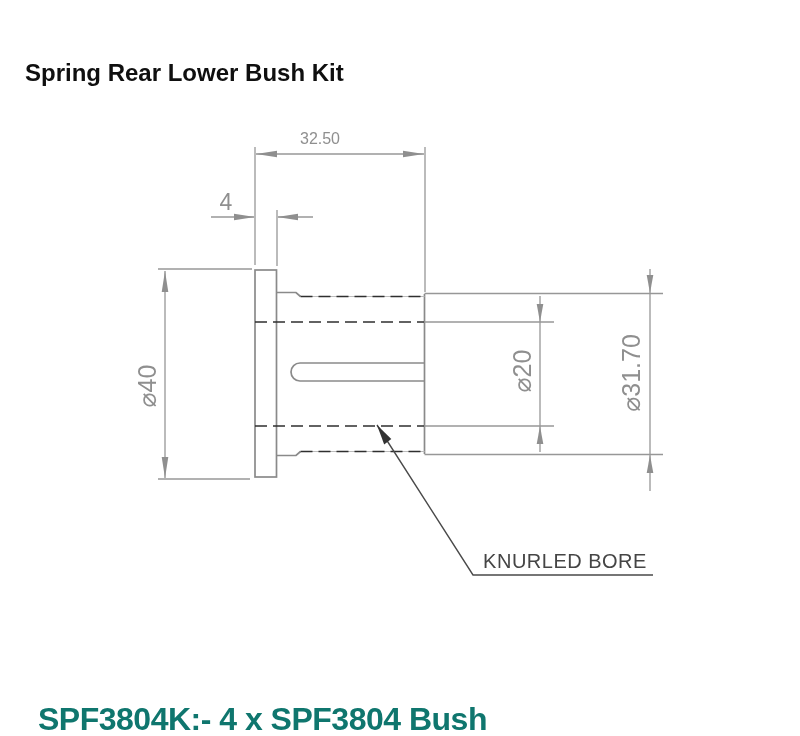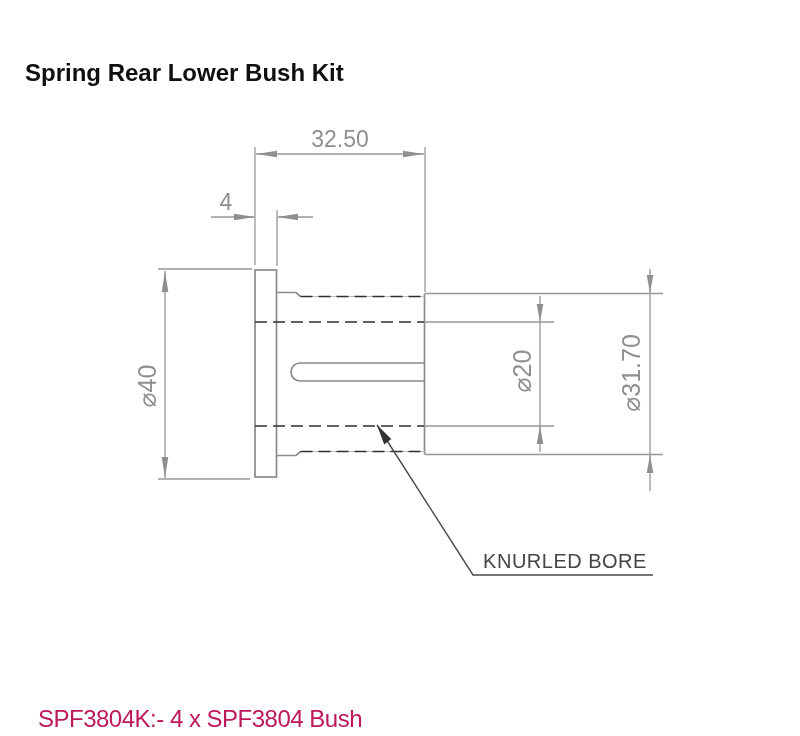--- a/index.html
+++ b/index.html
@@ -33,35 +33,36 @@
   .lbl {
     position: absolute;
     color: #8f8f8f;
     white-space: nowrap;
     transform: translate(-50%, -50%);
     line-height: 1;
   }
   .lbl.rot {
     transform: translate(-50%, -50%) rotate(-90deg);
   }
-  .lbl-overall   { left: 340px; top: 106px; font-size: 23px; }
+  .lbl-overall   { left: 320px; top: 106px; font-size: 16px; }
   .lbl-flangew   { left: 226px; top: 169px; font-size: 23px; }
   .lbl-flangedia { left: 147px; top: 353px; font-size: 25px; }
   .lbl-boredia   { left: 522px; top: 338px; font-size: 25px; }
   .lbl-bodydia   { left: 631px; top: 340px; font-size: 25px; }
   .lbl-knurled   { left: 565px; top: 528px; font-size: 20px; color: #454545; letter-spacing: 0.5px; }
   .footer-note {
     position: absolute;
     left: 38px;
     top: 686px;
     transform: translateY(-50%);
-    font-size: 24px;
+    font-size: 32px;
     letter-spacing: -0.5px;
-    color: #be185d;
+    color: #0f766e;
     white-space: nowrap;
+    font-weight: bold;
   }
 </style>
 </head>
 <body>
 
 <div id="page">
 
   <div class="page-title">Spring Rear Lower Bush Kit</div>
 
   <svg id="drawing-svg" width="800" height="736" viewBox="0 0 800 736">

